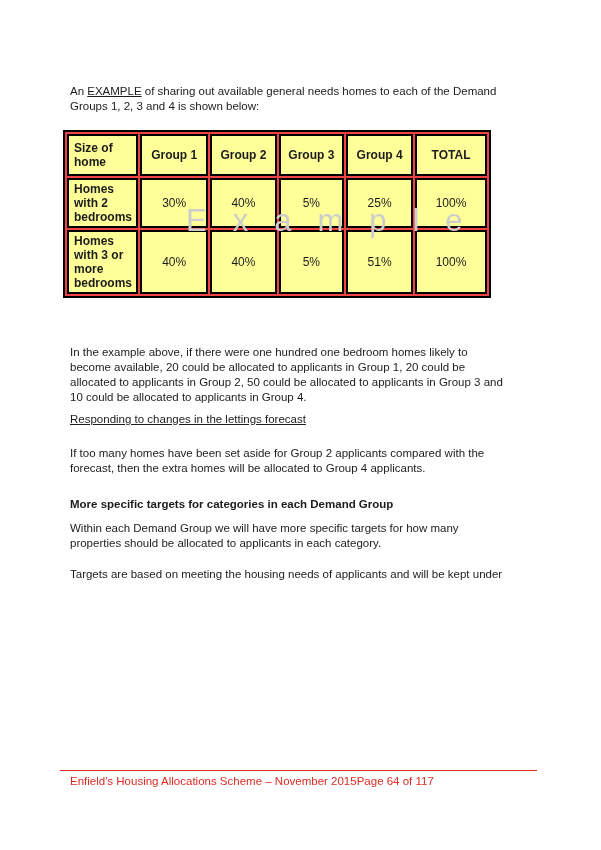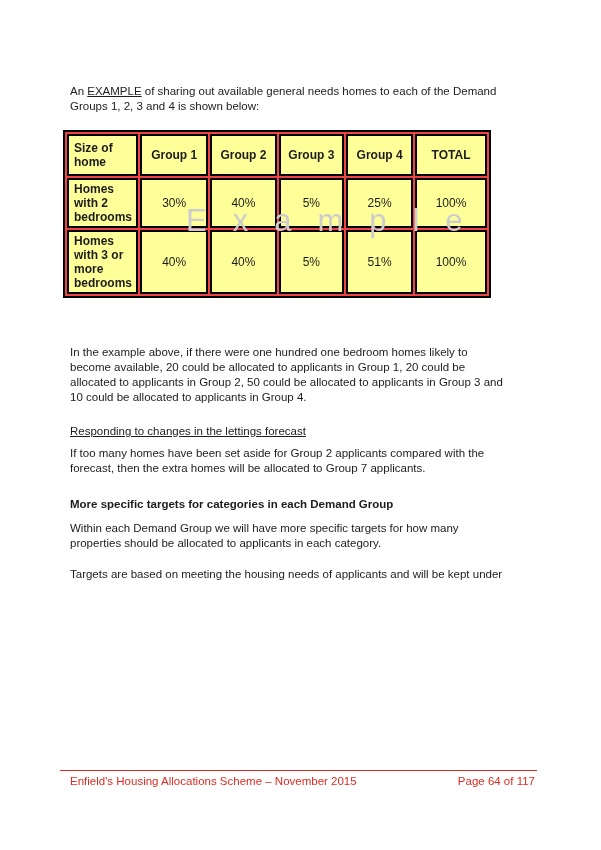--- a/index.html
+++ b/index.html
@@ -51,21 +51,21 @@
     color: #cdcdcd;
     white-space: nowrap;
     z-index: 5;
     font-weight: normal;
   }
 
   
   .footer {
     position: absolute; left: 60px; top: 770px; width: 477px;
     border-top: 1px solid #dd2c25;
-    display: flex; justify-content: space-between;
+    display: flex; 
     padding-top: 3px;
     color: #dd2c25; font-size: 11.5px; line-height: 14px;
   }
   .footer-left  { padding-left: 10px; white-space: nowrap; }
   .footer-right { padding-right: 2px; white-space: nowrap; }
 </style>
 </head>
 <body>
 
 <div class="page">
@@ -114,25 +114,25 @@
 
   <div class="watermark">Example</div>
 
   <div class="para" style="top:345px;">
     <span class="line">In the example above, if there were one hundred one bedroom homes likely to</span>
     <span class="line">become available, 20 could be allocated to applicants in Group 1, 20 could be</span>
     <span class="line">allocated to applicants in Group 2, 50 could be allocated to applicants in Group 3 and</span>
     <span class="line">10 could be allocated to applicants in Group 4.</span>
   </div>
 
-  <div class="para u" style="top:424px;">Responding to changes in the lettings forecast</div>
+  <div class="para u" style="top:412px;">Responding to changes in the lettings forecast</div>
 
   <div class="para" style="top:446px;">
     <span class="line">If too many homes have been set aside for Group 2 applicants compared with the</span>
-    <span class="line">forecast, then the extra homes will be allocated to Group 7 applicants.</span>
+    <span class="line">forecast, then the extra homes will be allocated to Group 4 applicants.</span>
   </div>
 
   <div class="para" style="top:521px;">
     <span class="line">Within each Demand Group we will have more specific targets for how many</span>
     <span class="line">properties should be allocated to applicants in each category.</span>
   </div>
 
   <div class="para bold" style="top:497px;">More specific targets for categories in each Demand Group</div>
 
   <div class="para" style="top:567px;">

